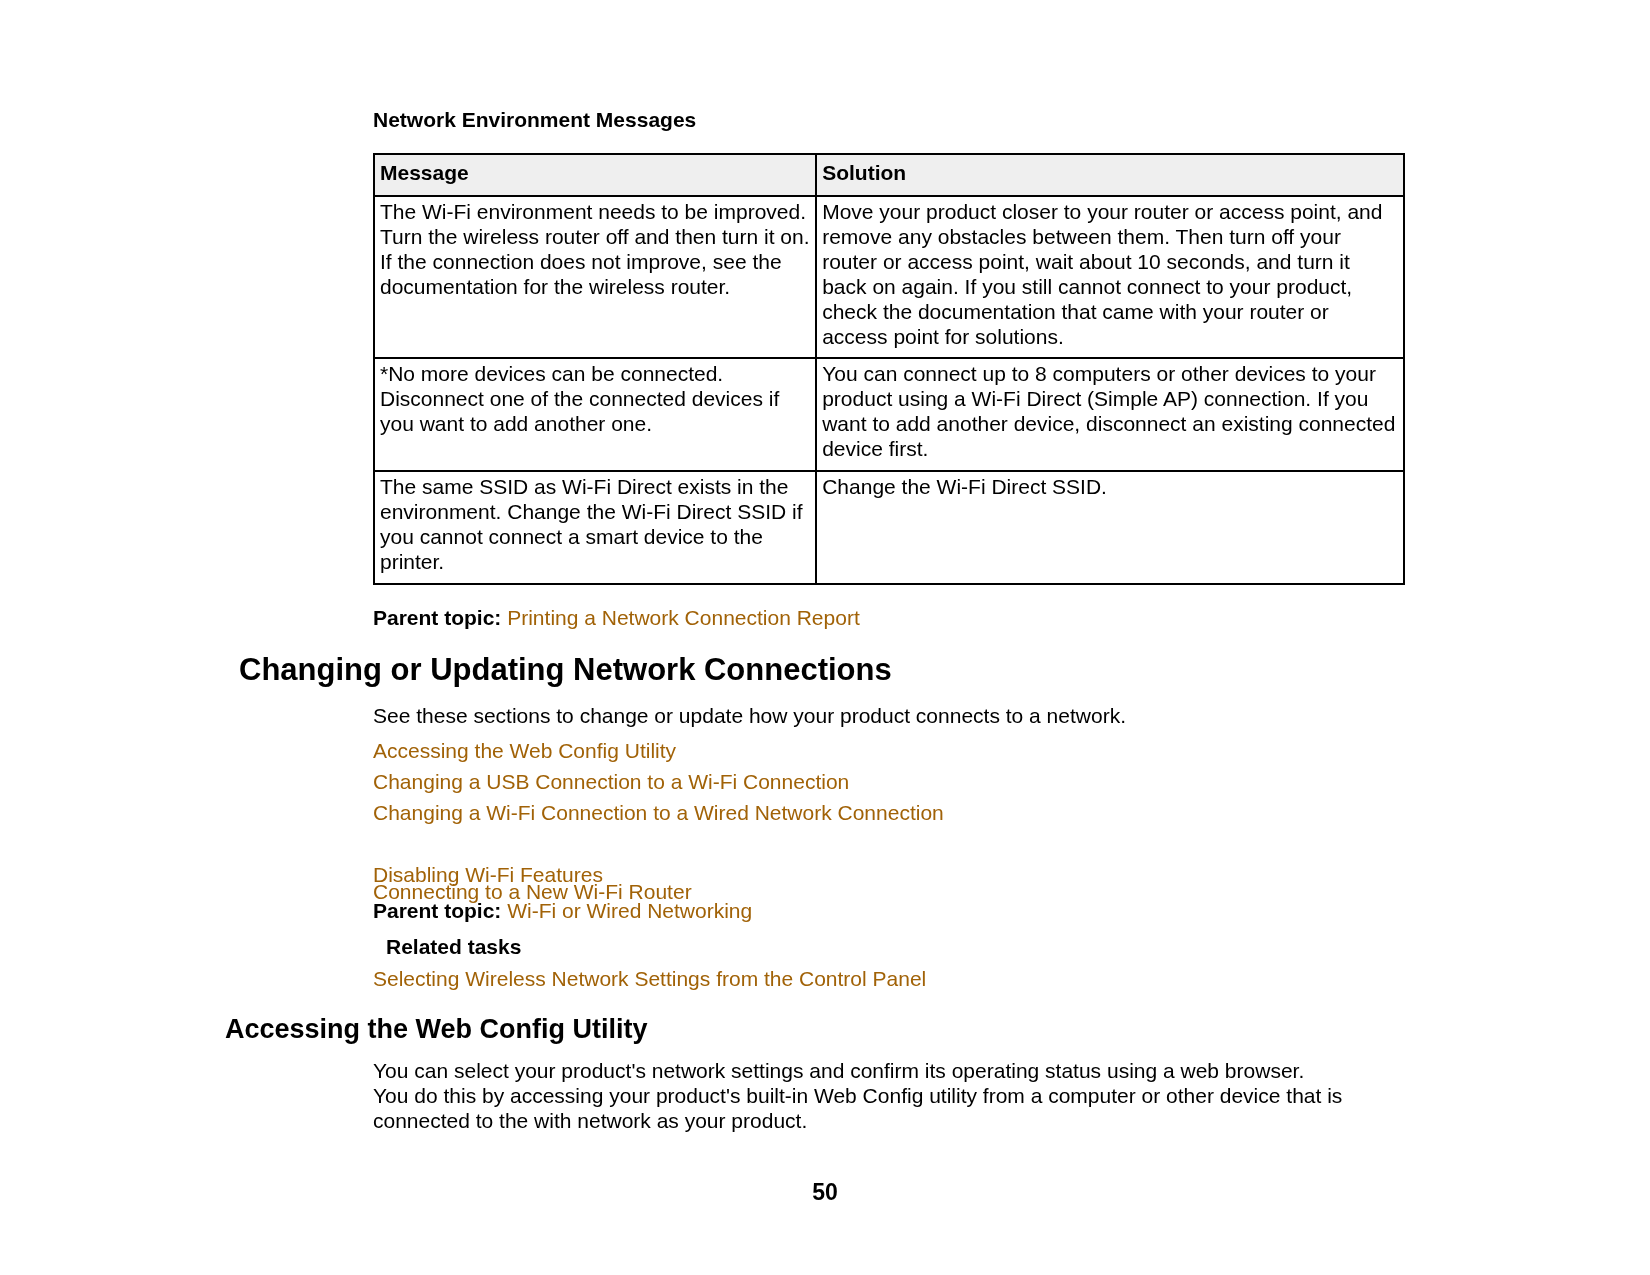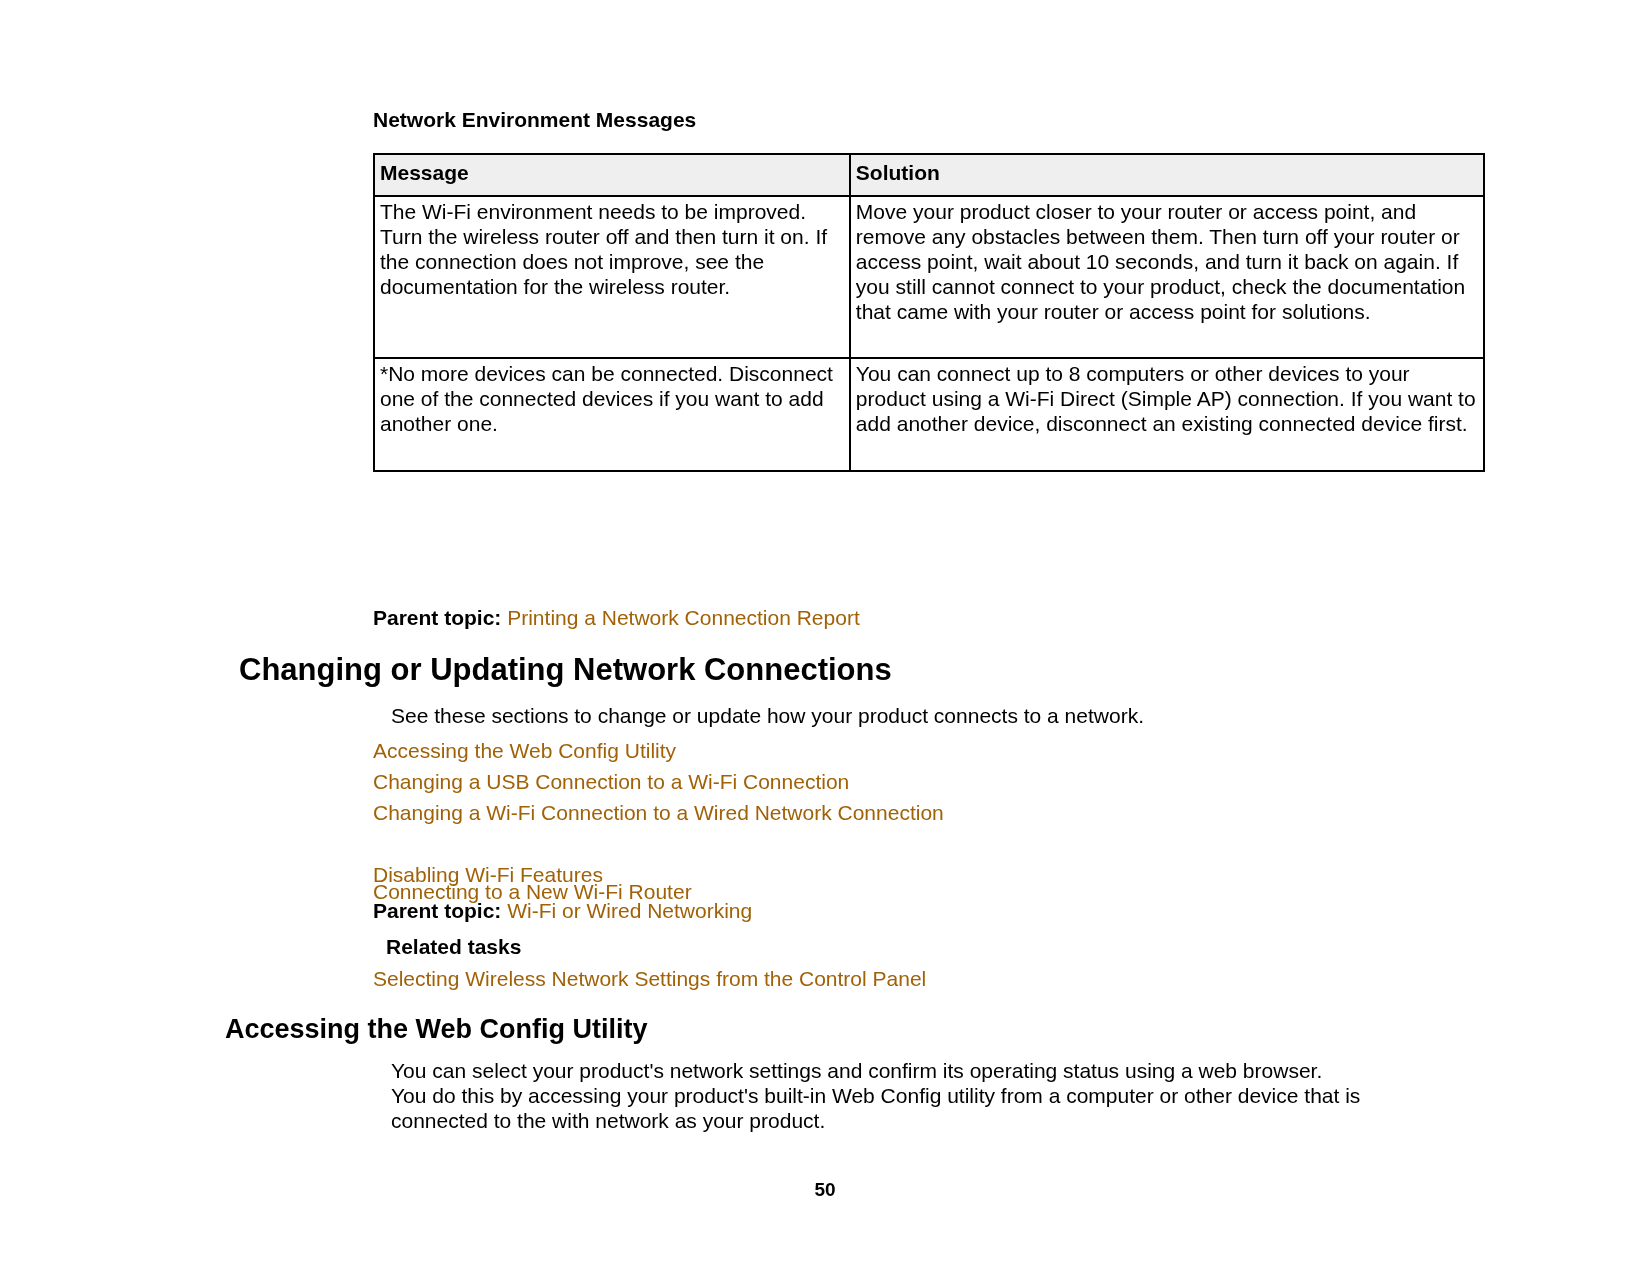--- a/index.html
+++ b/index.html
@@ -3,42 +3,42 @@
 <meta charset="utf-8">
 <style>
   html, body { margin: 0; padding: 0; background: #ffffff; }
   body {
     width: 1650px; height: 1275px; position: relative; overflow: hidden;
     font-family: "Liberation Sans", sans-serif; color: #000;
   }
   .abs { position: absolute; white-space: nowrap; }
   .title-sm { left: 373px; top: 108px; font-size: 21px; font-weight: bold; }
   table.msg {
-    position: absolute; left: 373px; top: 153px; width: 1112px;
+    position: absolute; left: 373px; top: 153px; width: 1032px;
     border-collapse: collapse; font-size: 21px; line-height: 25px;
   }
   table.msg th, table.msg td {
     border: 2px solid #000; text-align: left; vertical-align: top;
     padding: 2px 5px 4px 5px;
   }
   table.msg th { background: #efefef; font-weight: bold; height: 31px; padding-top: 5px; }
   table.msg col.c1 { width: 451px; }
   table.msg col.c2 { width: 601px; }
   table.msg tr.r1 td { height: 154px; }
   table.msg tr.r2 td { height: 105px; }
   table.msg tr.r3 td { height: 105px; }
   .cell-text { white-space: normal; }
   .parent { font-size: 21px; }
   .parent .lbl { font-weight: bold; }
   a.lnk { color: #a16207; text-decoration: none; font-size: 21px; }
   .h1 { left: 239px; top: 652px; font-size: 31px; font-weight: bold; }
   .h2 { left: 225px; top: 1014px; font-size: 27px; font-weight: bold; }
-  .para { left: 391px; font-size: 21px; line-height: 25px; }
+  .para { left: 373px; font-size: 21px; line-height: 25px; }
   .rel { left: 373px; top: 935px; font-size: 21px; font-weight: bold; margin-left: 13px; }
-  .pageno { left: 0; width: 1650px; text-align: center; top: 1179px; font-size: 19px; font-weight: bold; }
+  .pageno { left: 0; width: 1650px; text-align: center; top: 1179px; font-size: 23px; font-weight: bold; }
 </style>
 </head>
 <body>
 
 <div class="abs title-sm">Network Environment Messages</div>
 
 <table class="msg">
   <colgroup>
       <col class="c1">
       <col class="c2">
@@ -50,20 +50,24 @@
     </tr>
   </thead>
   <tbody>
     <tr class="r1">
       <td class="cell-text">The Wi-Fi environment needs to be improved. Turn the wireless router off and then turn it on. If the connection does not improve, see the documentation for the wireless router.</td>
       <td class="cell-text">Move your product closer to your router or access point, and remove any obstacles between them. Then turn off your router or access point, wait about 10 seconds, and turn it back on again. If you still cannot connect to your product, check the documentation that came with your router or access point for solutions.</td>
     </tr>
     <tr class="r2">
       <td class="cell-text">*No more devices can be connected. Disconnect one of the connected devices if you want to add another one.</td>
       <td class="cell-text">You can connect up to 8 computers or other devices to your product using a Wi-Fi Direct (Simple AP) connection. If you want to add another device, disconnect an existing connected device first.</td>
+    </tr>
+    <tr class="r3">
+      <td class="cell-text">The same SSID as Wi-Fi Direct exists in the environment. Change the Wi-Fi Direct SSID if you cannot connect a smart device to the printer.</td>
+      <td class="cell-text">Change the Wi-Fi Direct SSID.</td>
     </tr>
   </tbody>
 </table>
 
 <div class="abs parent" style="left:373px; top:606px;">
   <span class="lbl">Parent topic:</span>
   <a class="lnk" href="#">Printing a Network Connection Report</a>
 </div>
 
 <div class="abs h1">Changing or Updating Network Connections</div>

